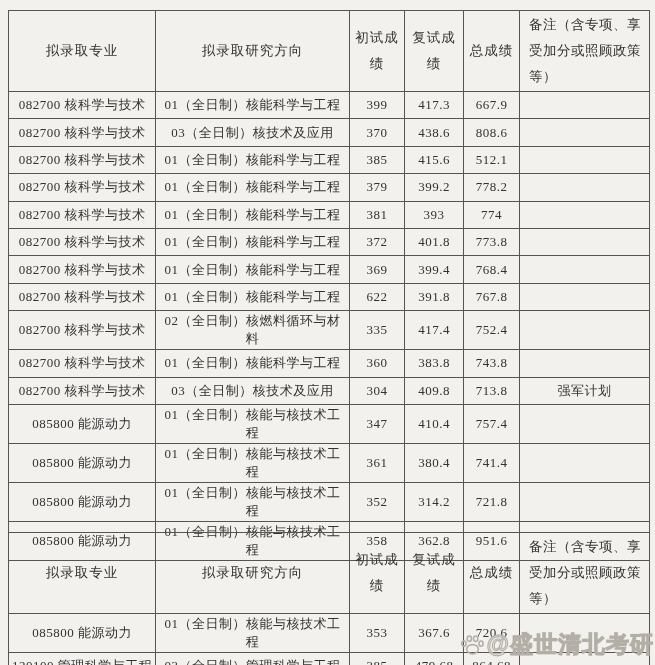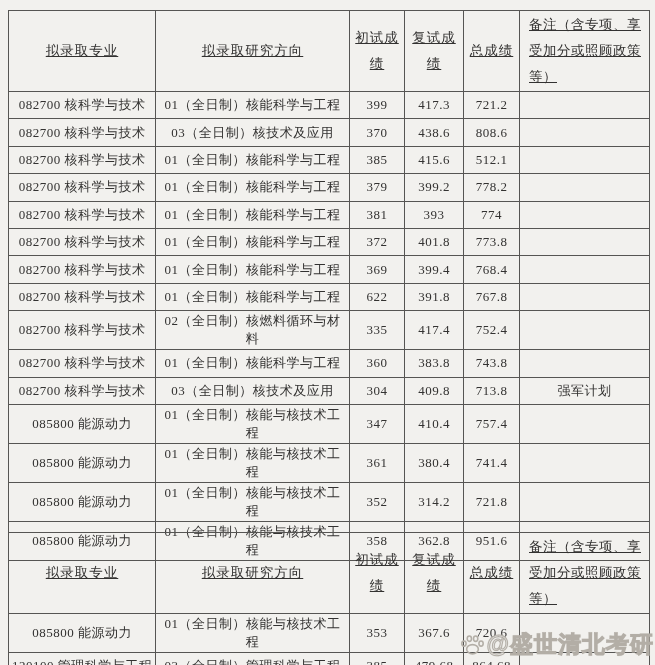--- a/index.html
+++ b/index.html
@@ -38,21 +38,20 @@
     color: #333231;
     overflow: hidden;
     white-space: normal;
   }
   .admission-table thead tr { height: 65px; }
   table.t2 thead tr { height: 72px; }
   .admission-table thead th {
     line-height: 26px;
     font-size: 13.5px;
     letter-spacing: 1px;
-    text-decoration: underline;
   }
   .admission-table th.remarks-header {
     text-align: left;
     padding-left: 9px;
     padding-right: 6px;
     letter-spacing: 0.5px;
   }
   .admission-table tbody tr { height: 27.4px; margin-top: 43px; }
   table.t2 tbody tr { height: 27px; }
   .admission-table tbody td {
@@ -101,21 +100,21 @@
         <th>总成绩</th>
         <th class="remarks-header">备注（含专项、享受加分或照顾政策等）</th>
       </tr>
     </thead>
     <tbody>
         <tr>
           <td>082700  核科学与技术</td>
           <td>01（全日制）核能科学与工程</td>
           <td>399</td>
           <td>417.3</td>
-          <td>721.2</td>
+          <td>667.9</td>
           <td></td>
         </tr>
         <tr>
           <td>082700  核科学与技术</td>
           <td>03（全日制）核技术及应用</td>
           <td>370</td>
           <td>438.6</td>
           <td>808.6</td>
           <td></td>
         </tr>

